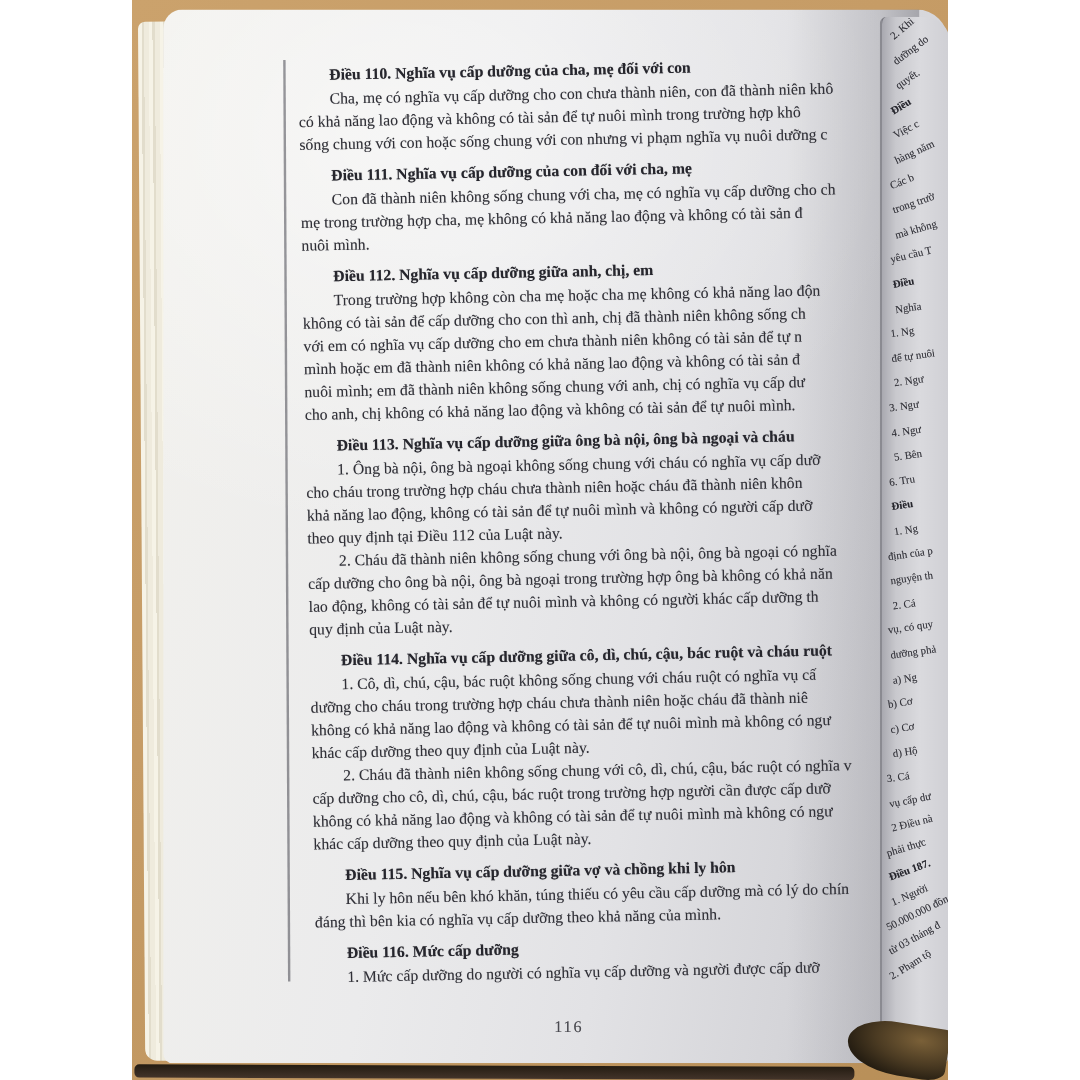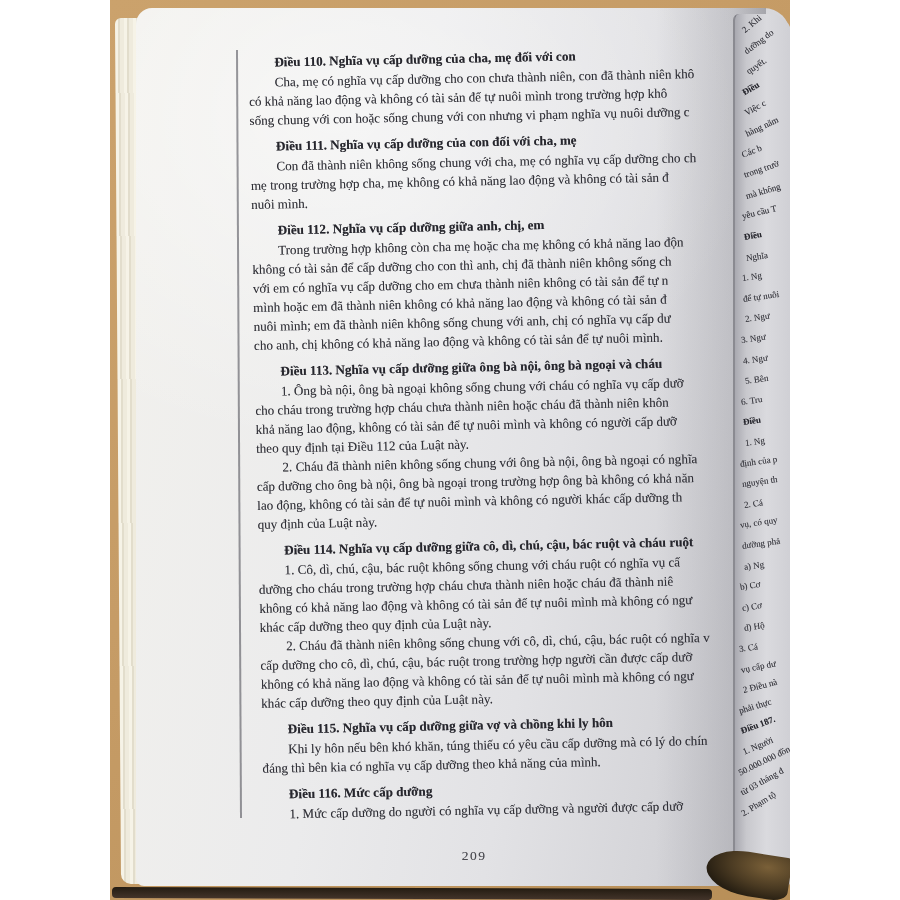--- a/index.html
+++ b/index.html
@@ -127,21 +127,21 @@
       <div class="line">không có khả năng lao động và không có tài sản để tự nuôi mình mà không có ngư</div>
       <div class="line">khác cấp dưỡng theo quy định của Luật này.</div>
       <div class="heading">Điều 115. Nghĩa vụ cấp dưỡng giữa vợ và chồng khi ly hôn</div>
       <div class="line indent">Khi ly hôn nếu bên khó khăn, túng thiếu có yêu cầu cấp dưỡng mà có lý do chín</div>
       <div class="line">đáng thì bên kia có nghĩa vụ cấp dưỡng theo khả năng của mình.</div>
       <div class="heading">Điều 116. Mức cấp dưỡng</div>
       <div class="line indent">1. Mức cấp dưỡng do người có nghĩa vụ cấp dưỡng và người được cấp dưỡ</div>
       <div class="line">hoặc người giám hộ của người đó thỏa thuận căn cứ vào thu nhập, khả năng thực t</div>
     </div>
 
-  <div class="page-number">209</div>
+  <div class="page-number">116</div>
 
   <div class="right-page">
       <div class="frag" style="top: 12px; left: 8px; transform: rotate(-40deg);">2. Khi</div>
       <div class="frag" style="top: 32.6px; left: 9.88px; transform: rotate(-37deg);">dưỡng do</div>
       <div class="frag" style="top: 53.2px; left: 11.76px; transform: rotate(-34deg);">quyết.</div>
       <div class="frag b" style="top: 73.8px; left: 7.64px; transform: rotate(-31deg);">Điều</div>
       <div class="frag" style="top: 94.4px; left: 9.52px; transform: rotate(-28deg);">Việc c</div>
       <div class="frag" style="top: 115px; left: 11.4px; transform: rotate(-25deg);">hàng năm</div>
       <div class="frag" style="top: 135.6px; left: 7.28px; transform: rotate(-22deg);">Các b</div>
       <div class="frag" style="top: 156.2px; left: 9.16px; transform: rotate(-19deg);">trong trườ</div>

